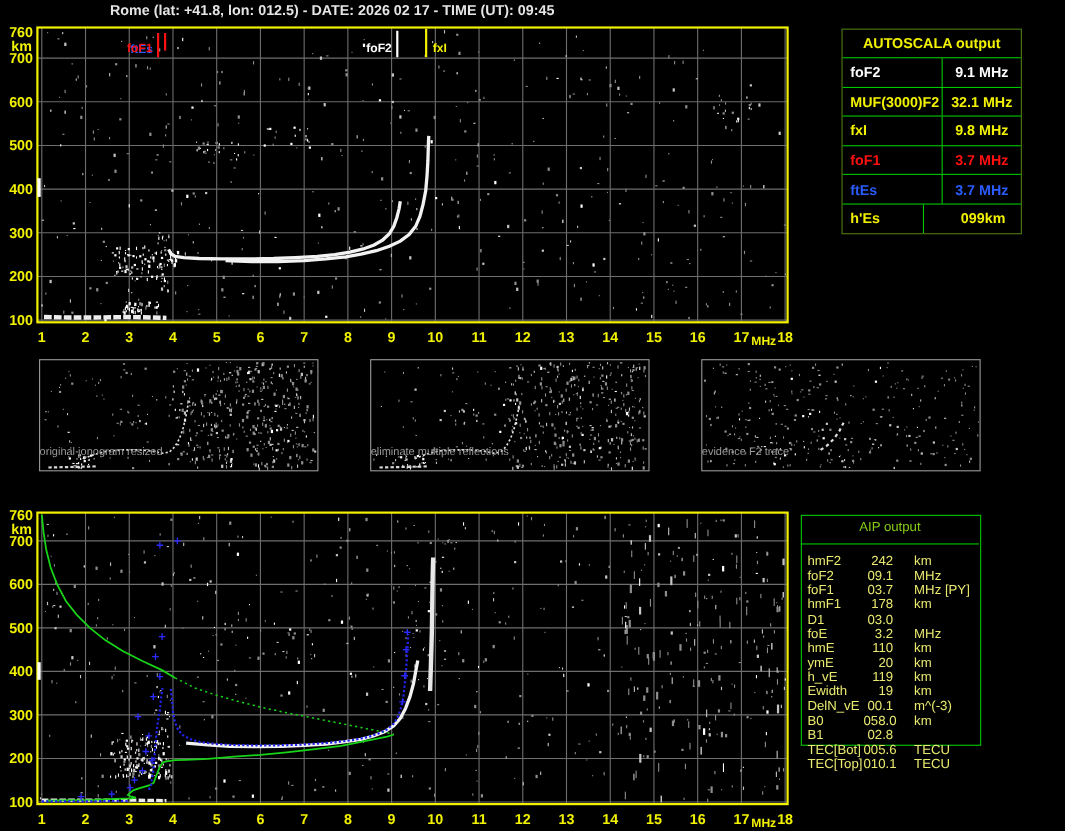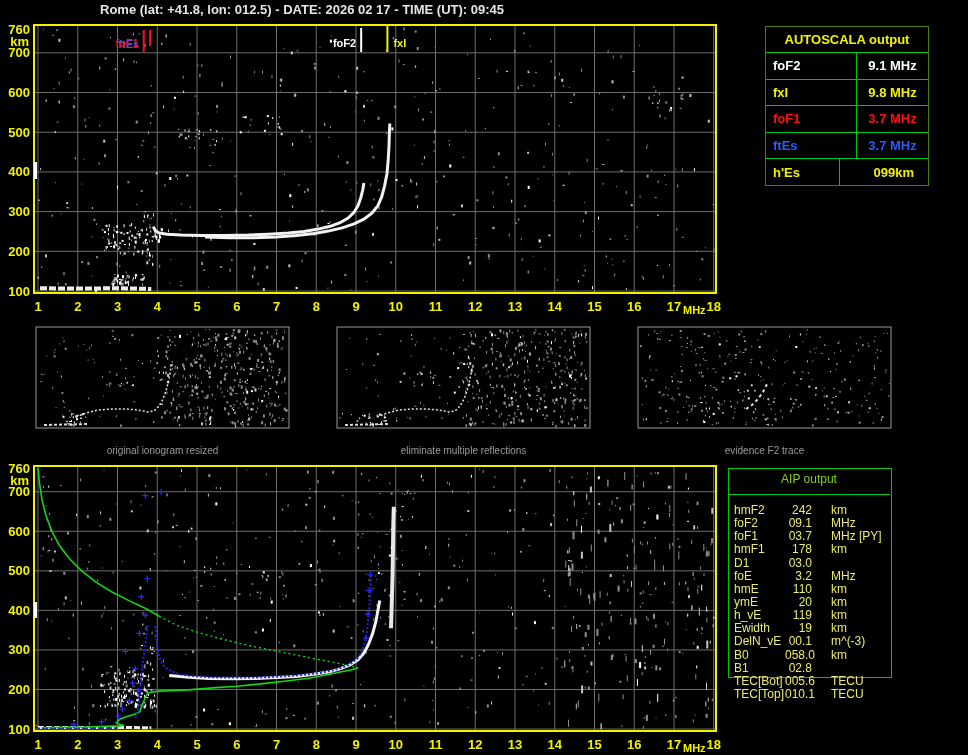--- a/index.html
+++ b/index.html
@@ -22,21 +22,21 @@
   .aip{left:728px;top:468px;width:164px;height:232px;color:#eaea70;}
   .aipbox{position:absolute;left:0;top:0;width:162px;height:208px;border:1px solid #00c800;}
   .aiphead{position:absolute;left:0;top:4px;width:162px;text-align:center;color:#84cc16;font-size:12px;}
   .aipdivider{position:absolute;left:0;top:26px;width:162px;height:1px;background:#00c800;}
   .aiprows{position:absolute;left:6px;top:36px;width:158px;}
   .aiprow{display:grid;grid-template-columns:51px 27px 47px 32px;height:13.15px;
           font-size:12px;line-height:13px;white-space:pre;}
   .aiprow .v{text-align:right;}
   .aiprow .u{padding-left:19px;}
   
-  .cap{top:445px;width:253px;text-align:center;font-size:10px;color:#9a9a9a;}
+  .cap{top:406px;width:253px;font-size:10px;color:#9a9a9a;}
 </style>
 </head>
 <body>
 
 <div id="page-title" class="abs">Rome (lat: +41.8, lon: 012.5) - DATE: 2026 02 17 - TIME (UT): 09:45</div>
 
 <svg id="plots-svg" class="abs" width="968" height="755">
     <g>
       <g>
         <line x1="38" y1="25" x2="38" y2="293" stroke="#6e6e6e" stroke-width="1"></line>
@@ -2968,20 +2968,24 @@
   </svg>
 
 <div class="atable abs">
   <div class="ahead">AUTOSCALA output</div>
   <div id="autoscala-rows">
       <div class="arow" style="color: rgb(255, 255, 255);">
         <div class="alabel">foF2</div>
         <div class="aval">9.1 MHz</div>
       </div>
       <div class="arow" style="color: rgb(242, 242, 0);">
+        <div class="alabel">MUF(3000)F2</div>
+        <div class="aval">32.1 MHz</div>
+      </div>
+      <div class="arow" style="color: rgb(242, 242, 0);">
         <div class="alabel">fxI</div>
         <div class="aval">9.8 MHz</div>
       </div>
       <div class="arow" style="color: rgb(255, 16, 16);">
         <div class="alabel">foF1</div>
         <div class="aval">3.7 MHz</div>
       </div>
       <div class="arow" style="color: rgb(43, 92, 255);">
         <div class="alabel">ftEs</div>
         <div class="aval">3.7 MHz</div>

